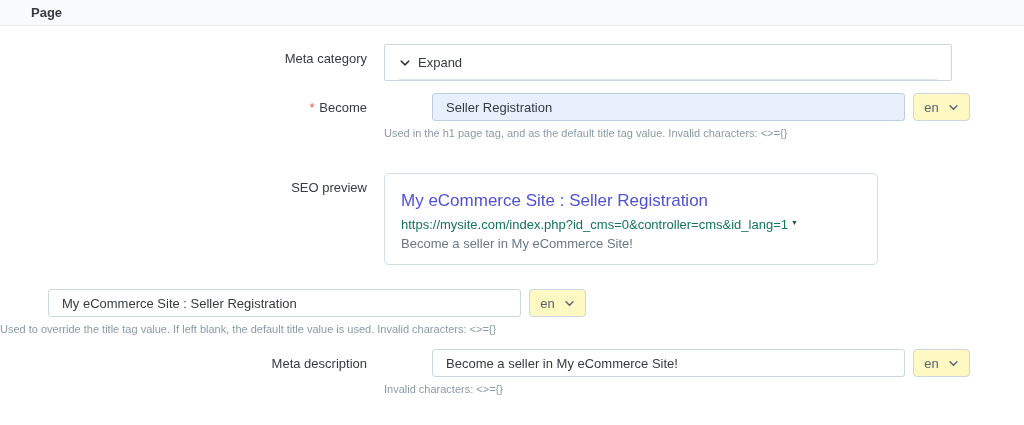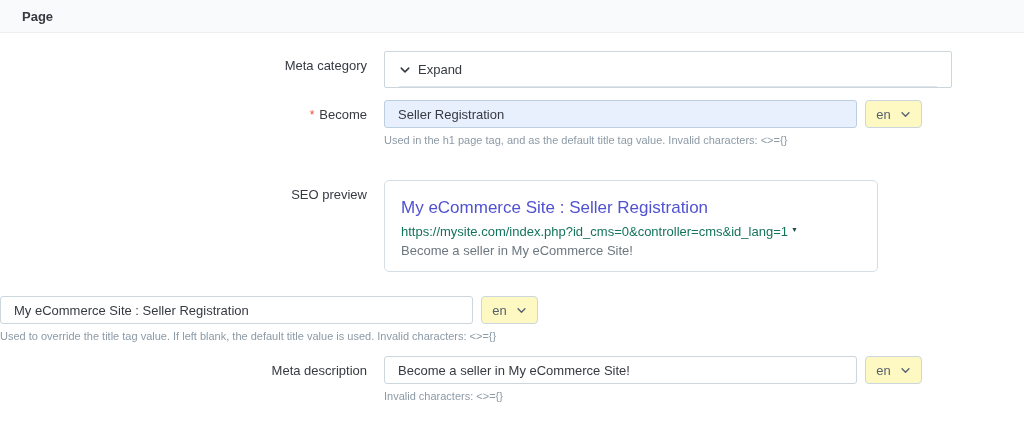--- a/index.html
+++ b/index.html
@@ -1,20 +1,20 @@
 <!DOCTYPE html>
 <html><head>
 <meta charset="utf-8">
 <style>
   * { margin:0; padding:0; box-sizing:border-box; }
   html,body { width:1024px; height:425px; background:#ffffff; overflow:hidden;
     font-family:"Liberation Sans", sans-serif; color:#363a41; }
 
-  .panel-header { height:33px; background:#f9fafb; border-bottom:1px solid #edf0f3;
-    display:flex; align-items:center; padding:0 22px; }
+  .panel-header { height:26px; background:#f9fafb; border-bottom:1px solid #edf0f3;
+    display:flex; align-items:center; padding:0 31px; }
   .panel-title { font-size:13px; font-weight:bold; color:#363a41; }
 
   .form-row { display:flex; align-items:flex-start; }
   .label-col { flex:0 0 384px; width:384px; text-align:right; padding-right:17px;
     padding-top:7px; font-size:13px; color:#363a41; }
   .required-star { color:#f54c3e; margin-right:5px; font-size:12px; }
 
   
   .row-category { margin-top:18px; }
   .category-box { width:568px; border:1px solid #ccd6dd; border-radius:2px; background:#fff; }
@@ -26,21 +26,21 @@
     font-size:13px; }
   .radio { width:15px; height:15px; border-radius:50%; border:2px solid #25b9d7;
     background:#fff; position:relative; flex:0 0 15px; cursor:pointer; }
   .radio.checked::after { content:""; position:absolute; left:2px; top:2px;
     width:7px; height:7px; border-radius:50%; background:#1d7fa0; }
 
   
   .row-title { margin-top:12px; }
   .row-meta-title { margin-top:24px; }
   .row-meta-desc { margin-top:14px; }
-  .input-group { display:flex; align-items:flex-start; }
+  .input-group { display:flex; align-items:flex-start;margin-left:48px; }
   .text-input { width:473px; height:28px; border:1px solid #ccd6dd; border-radius:3px;
     background:#fff; padding:0 13px; font-size:13px; color:#363a41;
     font-family:"Liberation Sans", sans-serif; outline:none; }
   .text-input.autofilled { background:#e8f0fe; border-color:#bccfe2; }
   .lang-btn { margin-left:8px; width:57px; height:28px; border:1px solid #ccd6dd;
     border-radius:4px; background:#fef9c3; display:flex; align-items:center;
     justify-content:center; gap:9px; font-size:13px; color:#56616d; cursor:pointer; }
   .lang-btn .chev { display:flex; color:#56616d; }
   .help-text { font-size:11px; color:#8c9aa6; margin-top:6px; }
 

